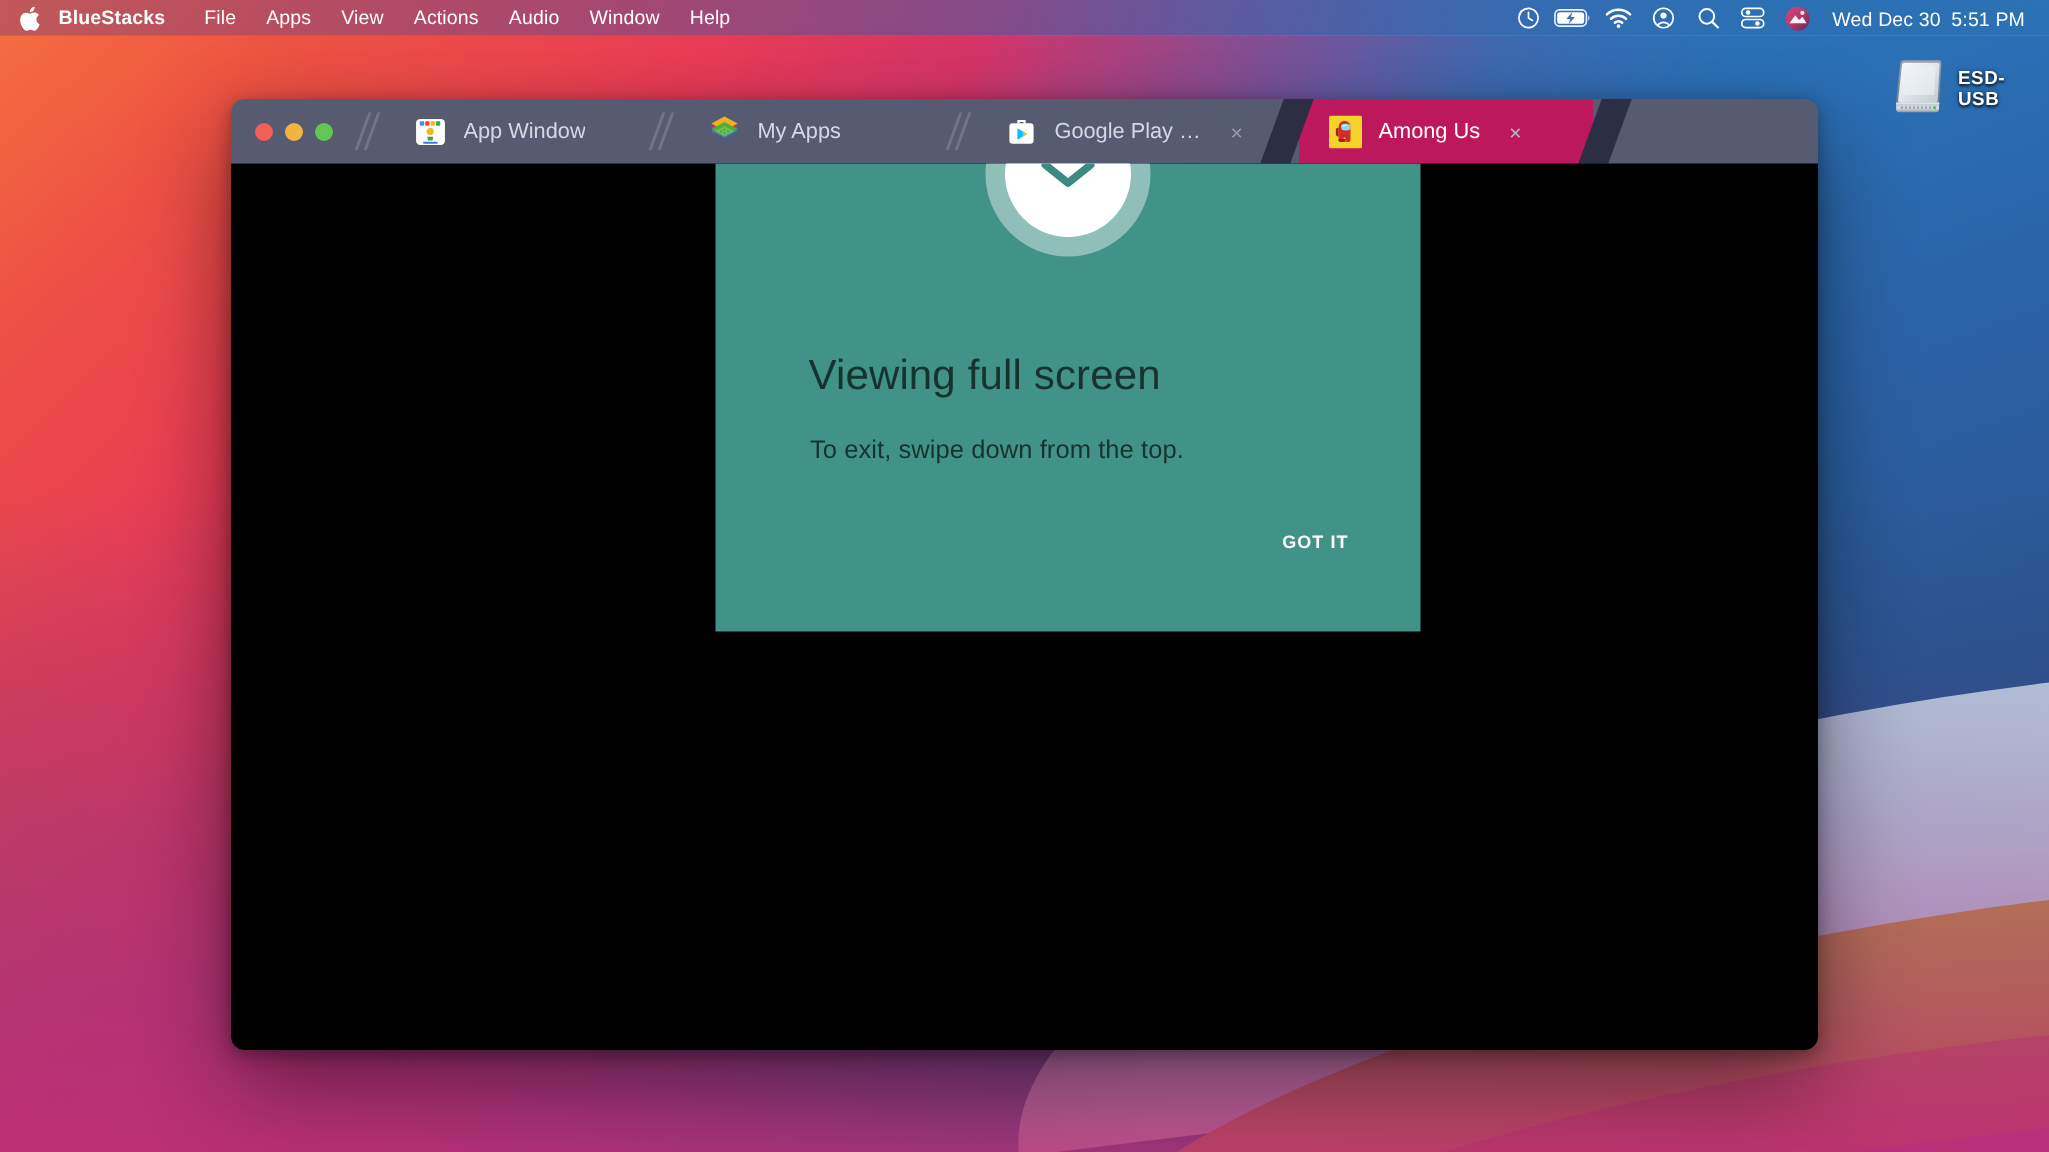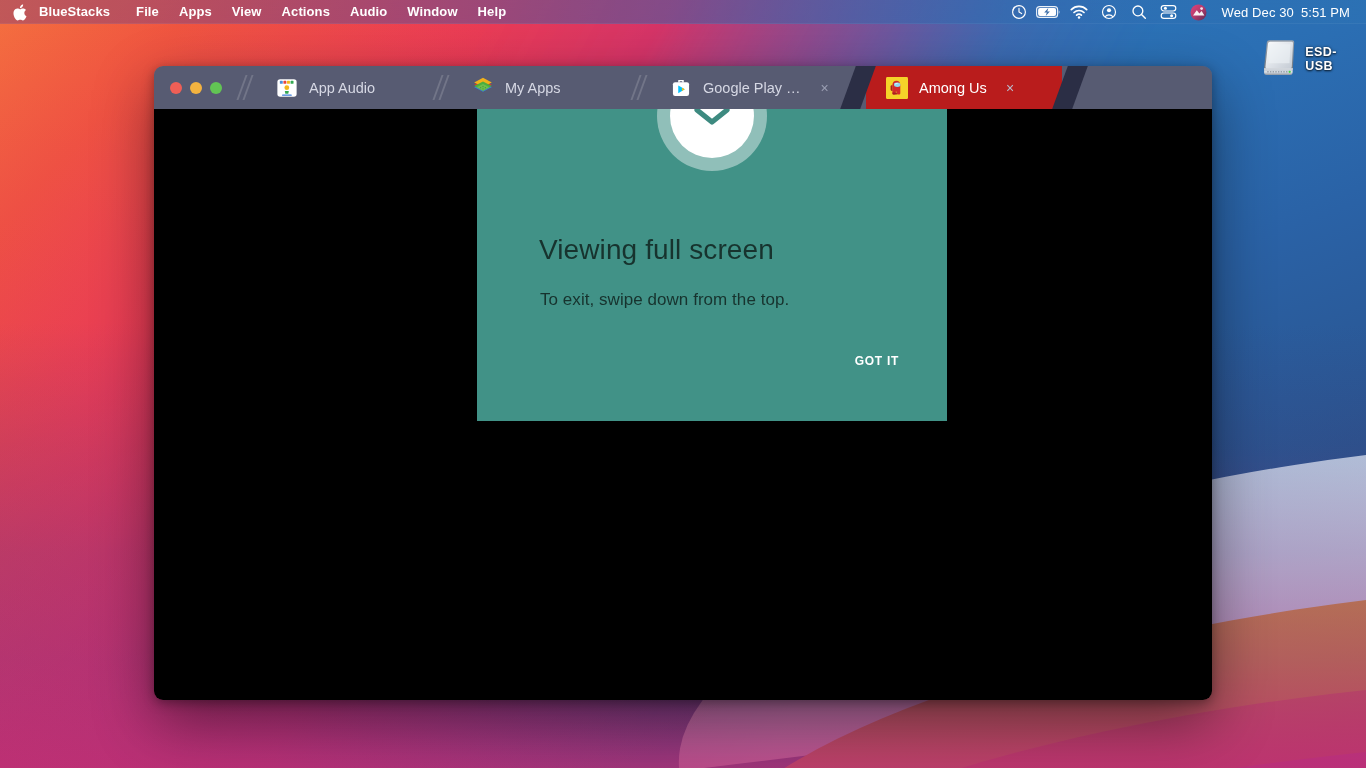--- a/index.html
+++ b/index.html
@@ -97,21 +97,21 @@
     -webkit-backdrop-filter:blur(18px);
     color:#ffffff;
     font-size:13px;
     z-index:50;
     box-shadow:inset 0 -0.5px 0 rgba(255,255,255,0.10);
   }
   #menubar .mb-left { display:flex; align-items:center; padding-left:11px; gap:0; }
   #menubar .mb-right { margin-left:auto; display:flex; align-items:center; padding-right:12px; gap:0; }
   .mb-apple { padding:0 12px 0 2px; display:flex; align-items:center; }
   .mb-apple svg { display:block; }
-  .mb-item { padding:0 10px; line-height:24px; white-space:nowrap; font-size:13px; letter-spacing:0.1px;font-weight:bold; }
+  .mb-item { padding:0 10px; line-height:24px; white-space:nowrap; font-size:13px; letter-spacing:0.1px; }
   .mb-item.app-name { font-weight:bold; padding-left:0; padding-right:16px; }
   .mb-ico { width:30px; height:24px; display:flex; align-items:center; justify-content:center; }
   .mb-ico svg { display:block; }
   .mb-clock { padding:0 4px 0 8px; font-size:13px; white-space:nowrap; letter-spacing:0.1px; }
   .mb-clock .t { margin-left:7px;margin-top:29px; }
 
   
   #desk-icon {
     position:absolute; top:27px; left:1256px; width:92px;
     display:flex; flex-direction:row; align-items:center; gap:3px;
@@ -147,21 +147,21 @@
     padding:0 14px 0 20px; min-width:0;
     color:#d6d8e4; font-size:14.5px; white-space:nowrap;
   }
   .tab .tab-icon { width:22px; height:22px; margin-right:11px; flex:0 0 auto; display:block; }
   .tab .tab-label { overflow:hidden; text-overflow:ellipsis; }
   .tab .tab-close {
     margin-left:16px; width:15px; height:15px; flex:0 0 auto;
     display:flex; align-items:center; justify-content:center;
     color:#9a9eb2; font-size:14px; line-height:1;
   }
-  .tab.active { background:#b91c1c; color:#ffffff; }
+  .tab.active { background:#be185d; color:#ffffff; }
   .tab.active .tab-close { color:#b9bccd; }
   
   .tab-sep {
     width:20px; flex:0 0 auto; align-self:stretch; position:relative;
   }
   .tab-sep::before, .tab-sep::after {
     content:""; position:absolute; top:9px; bottom:9px; width:1.5px;
     background:rgba(255,255,255,0.16);
     transform:skewX(-20deg);
   }
@@ -359,21 +359,21 @@
         <svg class="tab-icon" viewBox="0 0 24 24">
           <rect x="1.5" y="2.5" width="21" height="19" rx="3" fill="#ffffff"></rect>
           <rect x="4.2" y="4.2" width="3.2" height="3.2" rx="0.6" fill="#4a90d9"></rect>
           <rect x="8.1" y="4.2" width="3.2" height="3.2" rx="0.6" fill="#e8453c"></rect>
           <rect x="12.0" y="4.2" width="3.2" height="3.2" rx="0.6" fill="#f2b71c"></rect>
           <rect x="15.9" y="4.2" width="3.2" height="3.2" rx="0.6" fill="#34a853"></rect>
           <circle cx="11.8" cy="11.6" r="2.6" fill="#f2b71c"></circle>
           <path d="M9.6 15.4 L14 15.4 L13.4 18.2 L10.2 18.2 Z" fill="#34a853"></path>
           <rect x="6.6" y="19" width="10.6" height="1.5" rx="0.7" fill="#3b7dd8"></rect>
         </svg>
-        <div class="tab-label">App Audio</div>
+        <div class="tab-label">App Window</div>
       </div>
 
       <div class="tab-sep"></div>
 
       <div class="tab" style="width:178px;">
         <svg class="tab-icon" viewBox="0 0 24 24">
           <path d="M12 16.2 L21.6 11.1 L12 6 L2.4 11.1 Z" fill="#3b7fd4"></path>
           <path d="M12 13.6 L21.6 8.5 L12 3.4 L2.4 8.5 Z" fill="#e0342c"></path>
           <path d="M12 11.0 L21.6 5.9 L12 0.8 L2.4 5.9 Z" fill="#f2b11a"></path>
           <path d="M12 8.4 L21.6 3.3 L12 -1.8 L2.4 3.3 Z" fill="#4cae3f" transform="translate(0,6.6)"></path>

